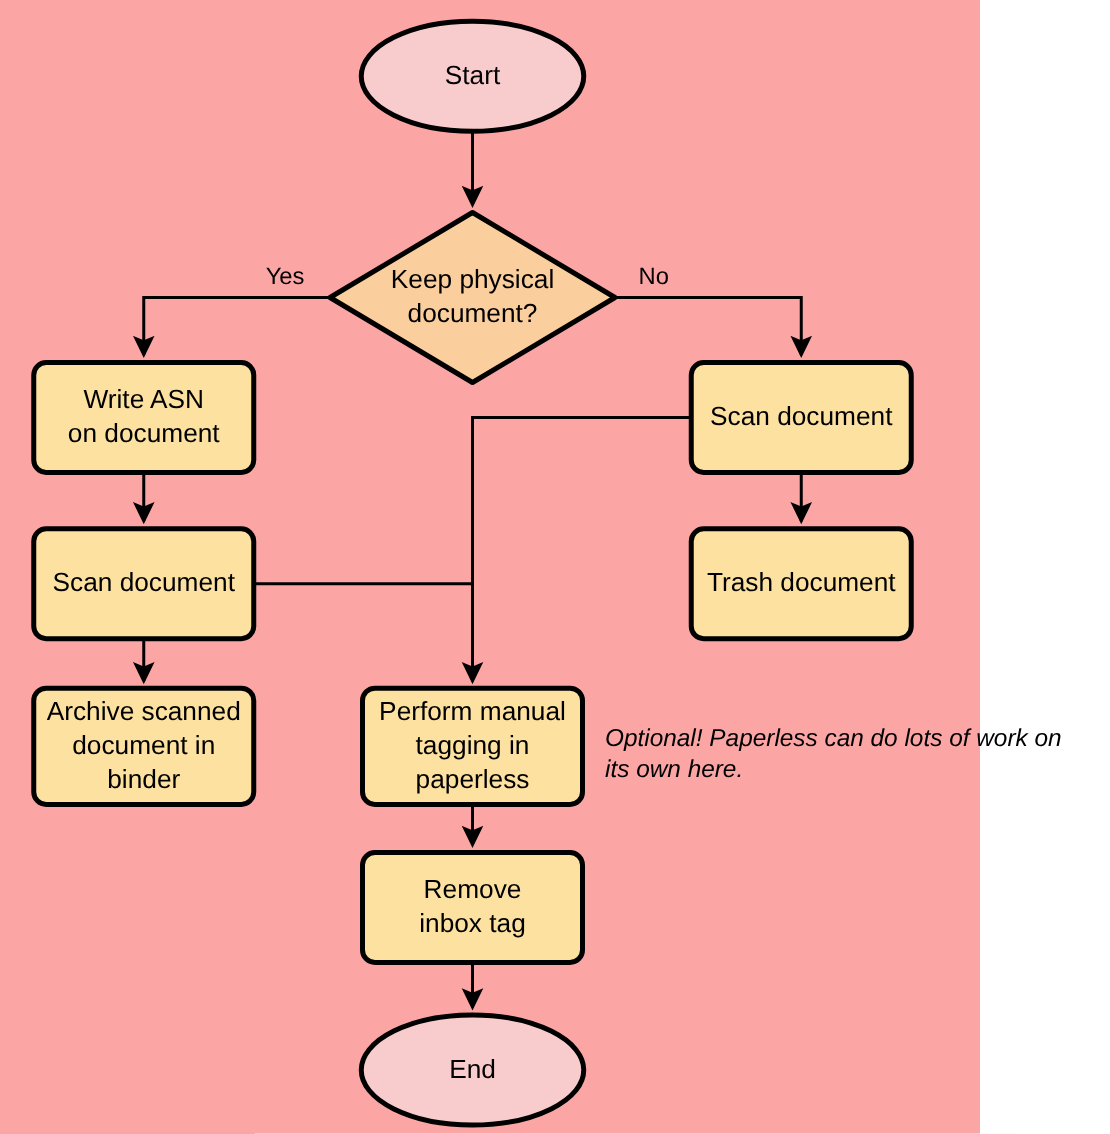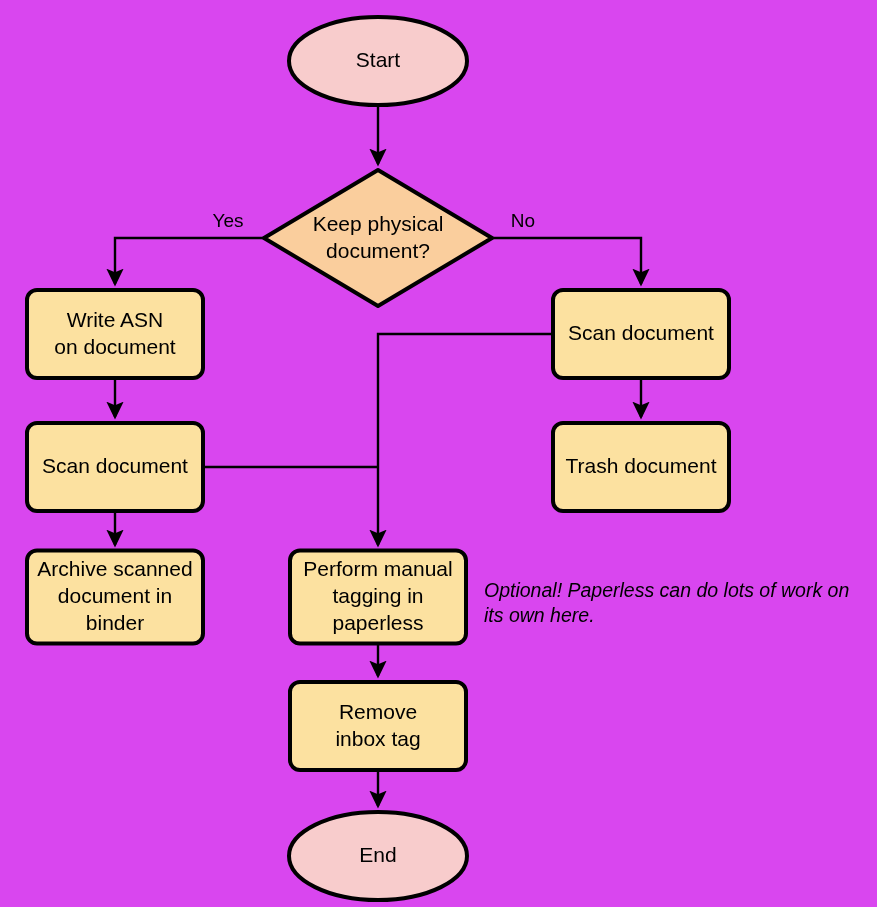--- a/index.html
+++ b/index.html
@@ -8,23 +8,23 @@
     background: #ffffff;
   }
   body {
     width: 888px;
     height: 907px;
     font-family: "Liberation Sans", sans-serif;
     overflow: hidden;
   }
   #flowchart-root {
     position: relative;
-    width: 877px;
+    width: 784px;
     height: 907px;
-    background: #d946ef;
+    background: #fca5a5;
     text-align: right;
   }
   svg.chart-canvas {
     display: block;
     width: 888px;
     height: 907px;
   }
   .node-shape {
     stroke: #000000;
     stroke-width: 4;

